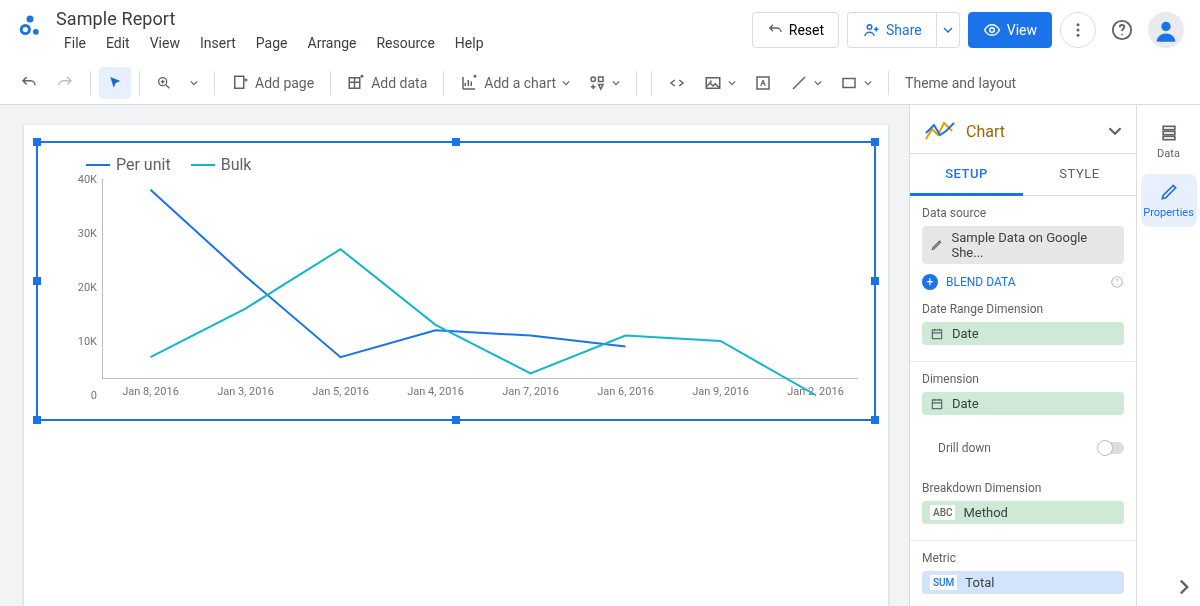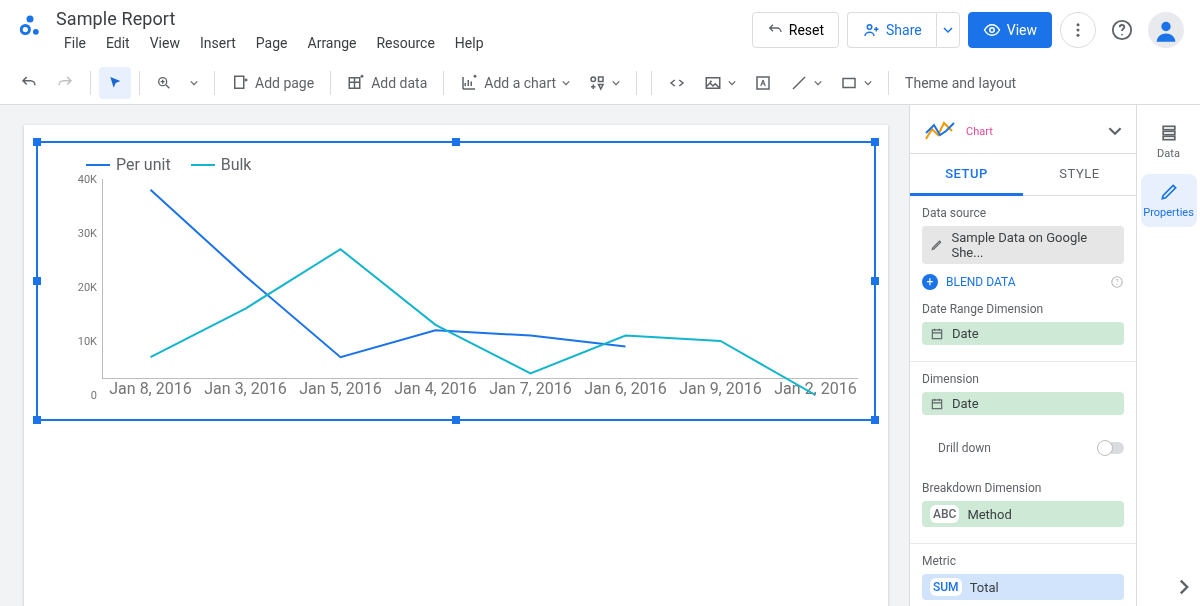--- a/index.html
+++ b/index.html
@@ -30,33 +30,33 @@
 .chart-sel { position:absolute; left:12px; top:16px; width:840px; height:280px; border:2px solid #1a73e8; }
 .handle { position:absolute; width:8px; height:8px; background:#1a73e8; }
 .h-tl{top:-5px;left:-5px}.h-tr{top:-5px;right:-5px}.h-bl{bottom:-5px;left:-5px}.h-br{bottom:-5px;right:-5px}
 .h-tm{top:-5px;left:calc(50% - 4px)}.h-bm{bottom:-5px;left:calc(50% - 4px)}.h-ml{left:-5px;top:calc(50% - 4px)}.h-mr{right:-5px;top:calc(50% - 4px)}
 .chart-inner{position:absolute;inset:8px;}
 .legend{display:flex;gap:20px;padding:4px 0 0 40px;font-size:16px;color:#5f6368}
 .legend-item{display:flex;align-items:center;gap:6px}
 .swatch{width:24px;height:2px}
 .plot{position:absolute;left:56px;right:8px;top:28px;bottom:32px;border-left:1px solid #bdbdbd;border-bottom:1px solid #bdbdbd}
 .ytick{position:absolute;left:-42px;width:36px;text-align:right;font-size:11px;color:#757575;transform:translateY(-50%)}
-.xtick{position:absolute;bottom:-20px;font-size:16px;color:#757575;transform:translateX(-50%);white-space:nowrap}
+.xtick{position:absolute;bottom:-20px;font-size:11px;color:#757575;transform:translateX(-50%);white-space:nowrap}
 .sidepanel{width:227px;border-left:1px solid #dadce0;display:flex;flex-direction:column;overflow:auto}
 .sp-head{display:flex;align-items:center;gap:10px;padding:14px 14px 10px;border-bottom:1px solid #dadce0}
-.sp-head-title{flex:1;font-size:11px;color:#ec4899}
+.sp-head-title{flex:1;font-size:16px;color:#a16207}
 .sp-tabs{display:flex;border-bottom:1px solid #dadce0}
 .sp-tab{flex:1;text-align:center;padding:12px 0;font-size:13px;color:#5f6368;cursor:pointer;letter-spacing:.5px}
 .sp-tab.active{color:#1a73e8;border-bottom:3px solid #1a73e8;margin-bottom:-1px;font-weight:500}
 .sp-section{padding:10px 12px}
 .sp-label{font-size:12px;color:#5f6368;margin-bottom:6px}
 .chip{display:flex;align-items:center;gap:8px;background:#e6e6e6;border-radius:4px;padding:4px 8px;font-size:13px;color:#3c4043;margin-bottom:6px}
 .chip.green{background:#ceead6}
 .chip.blue{background:#d2e3fc}
-.chip .badge{font-size:12px;padding:2px 3px;border-radius:6px;background:#fff;color:#5f6368;font-weight:500}
+.chip .badge{font-size:10px;padding:2px 3px;border-radius:0;background:#fff;color:#5f6368;font-weight:500}
 .blend{display:flex;align-items:center;gap:8px;font-size:12px;color:#1a73e8;padding:4px 0}
 .blend .plus{width:16px;height:16px;border-radius:50%;background:#1a73e8;color:#fff;display:flex;align-items:center;justify-content:center;font-size:12px}
 .toggle{width:26px;height:12px;background:#dadce0;border-radius:6px;position:relative}
 .toggle::after{content:'';position:absolute;width:14px;height:14px;background:#fff;border:1px solid #bdbdbd;border-radius:50%;top:-2px;left:-1px}
 .rightrail{width:64px;border-left:1px solid #dadce0;display:flex;flex-direction:column;align-items:center;padding-top:10px;gap:6px}
 .rail-item{width:56px;display:flex;flex-direction:column;align-items:center;gap:4px;padding:8px 0;font-size:11px;color:#5f6368;border-radius:8px;cursor:pointer}
 .rail-item.active{background:#e8f0fe;color:#1a73e8}
 .row{display:flex;align-items:center;justify-content:space-between}
 .expand-arrow{position:absolute;bottom:12px;right:8px;color:#5f6368;cursor:pointer}
 svg{display:block}

